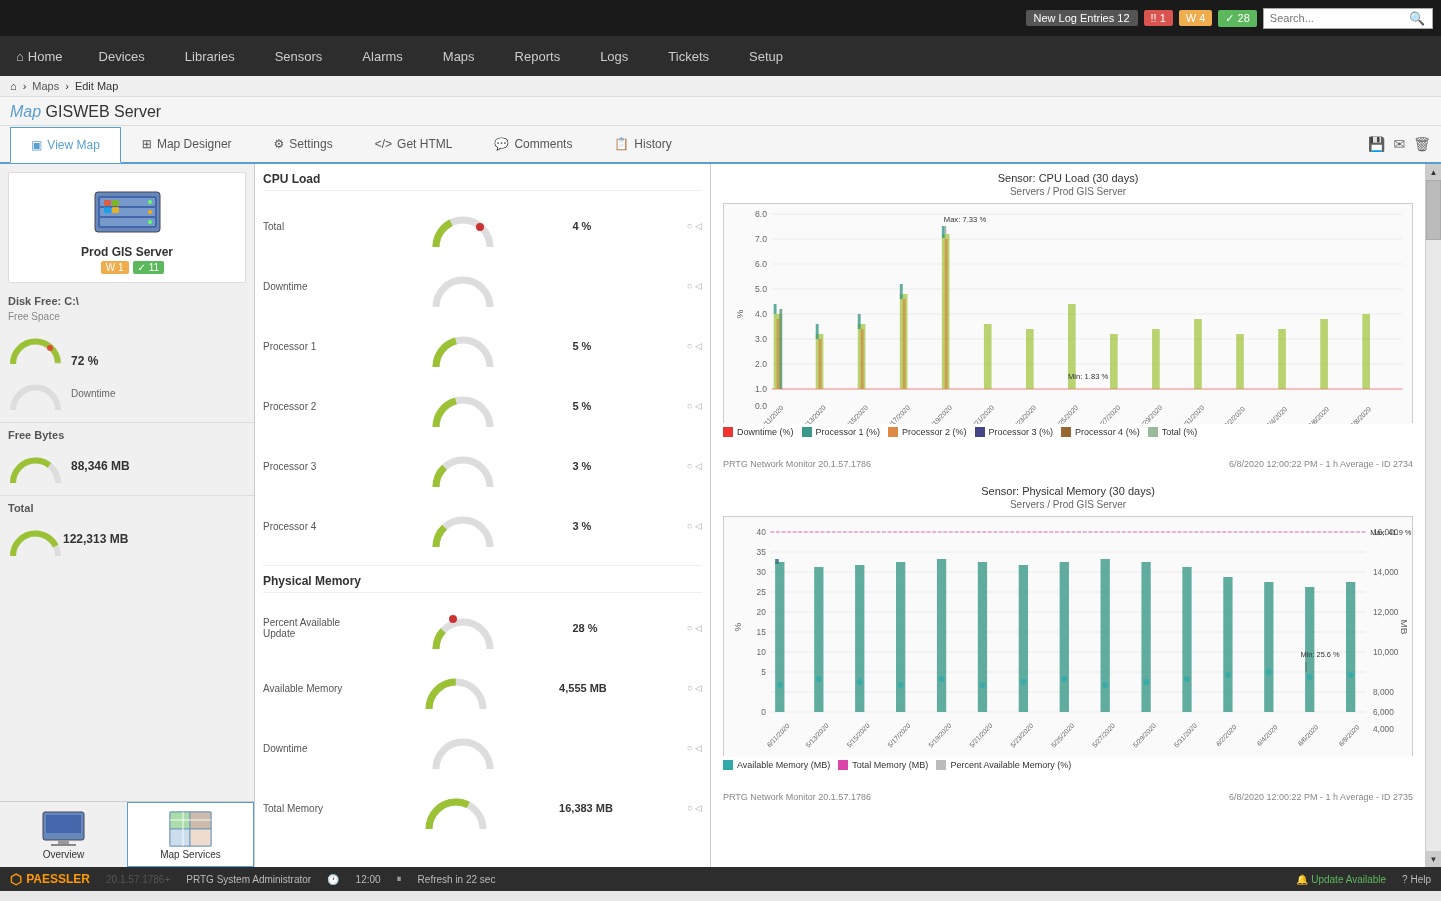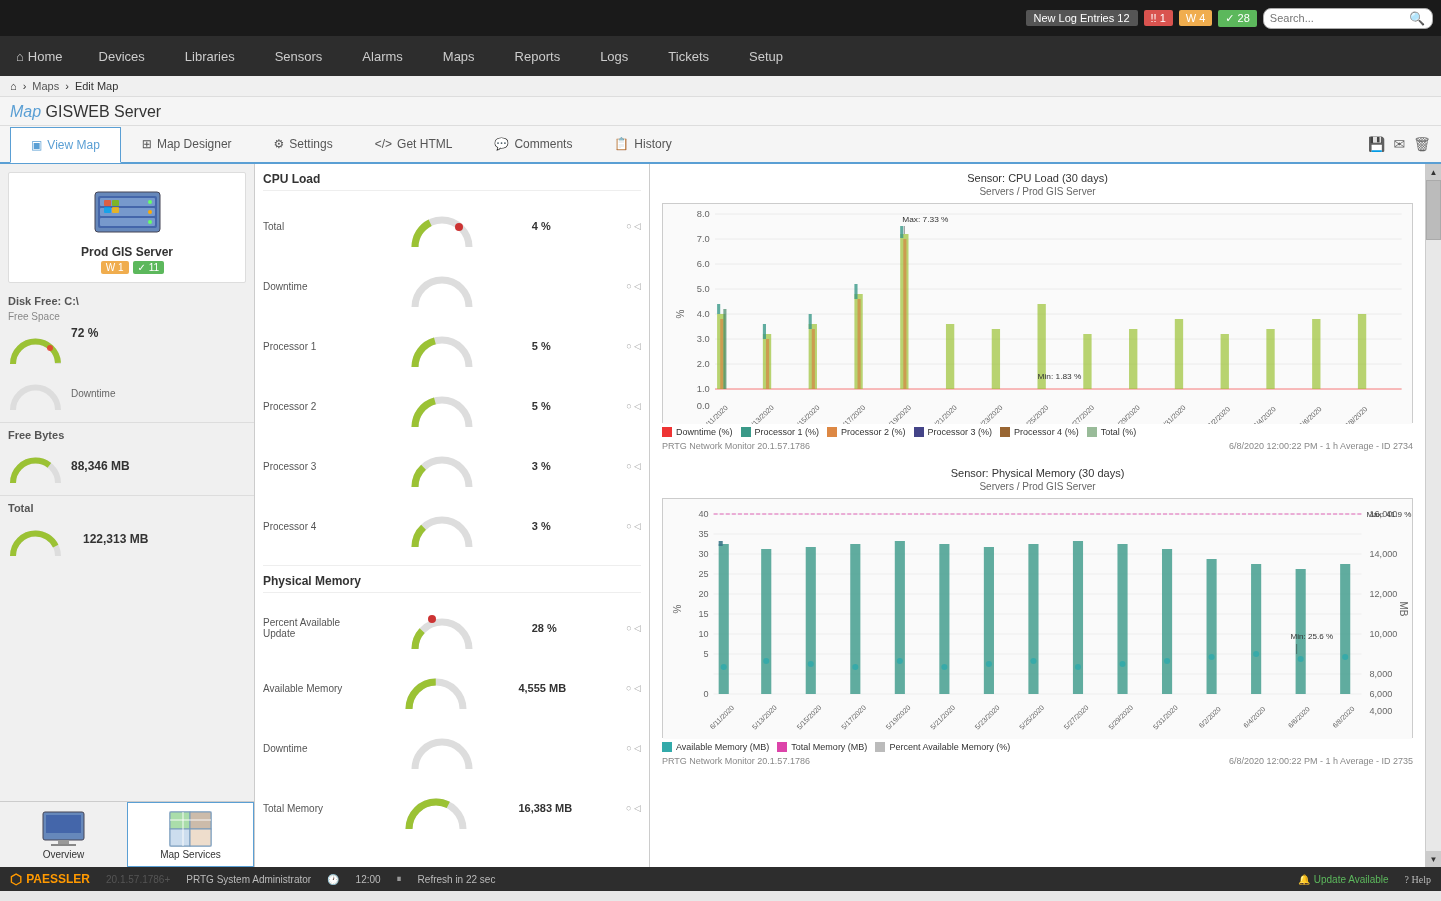--- a/index.html
+++ b/index.html
@@ -4,21 +4,21 @@
   <style>
     * { box-sizing: border-box; margin: 0; padding: 0; }
     body { font-family: Arial, sans-serif; font-size: 11px; background: #e8e8e8; color: #333; width: 1441px; min-height: 901px; overflow: hidden; }
 
     
     #topbar { background: #1a1a1a; color: #ccc; height: 36px; display: flex; align-items: center; justify-content: flex-end; padding: 0 8px; gap: 6px; }
     #topbar .log-entries { background: #555; color: #fff; padding: 2px 8px; border-radius: 2px; font-size: 11px; white-space: nowrap; }
     #topbar .badge-red { background: #d9534f; color: #fff; padding: 2px 7px; border-radius: 2px; font-size: 11px; display: flex; align-items: center; gap: 3px; }
     #topbar .badge-yellow { background: #f0ad4e; color: #fff; padding: 2px 7px; border-radius: 2px; font-size: 11px; display: flex; align-items: center; gap: 3px; }
     #topbar .badge-green { background: #5cb85c; color: #fff; padding: 2px 7px; border-radius: 2px; font-size: 11px; display: flex; align-items: center; gap: 3px; }
-    #topbar .search-box { display: flex; align-items: center; background: #fff; border: 1px solid #aaa; border-radius: 8px; padding: 2px 6px; }
+    #topbar .search-box { display: flex; align-items: center; background: #fff; border: 1px solid #aaa; border-radius: 0; padding: 2px 6px; }
     #topbar .search-box input { border: none; outline: none; font-size: 11px; color: #999; width: 140px; }
     #topbar .search-icon { color: #666; font-size: 13px; cursor: pointer; }
 
     
     #nav { background: #2d2d2d; display: flex; align-items: center; height: 40px; }
     .nav-home { color: #ccc; padding: 0 16px; font-size: 13px; display: flex; align-items: center; gap: 4px; cursor: pointer; height: 100%; }
     .nav-item { color: #ccc; padding: 0 20px; font-size: 13px; cursor: pointer; height: 100%; display: flex; align-items: center; }
 
     
     #breadcrumb { background: #f0f0f0; border-bottom: 1px solid #ddd; padding: 4px 10px; display: flex; align-items: center; gap: 6px; font-size: 11px; }
@@ -65,38 +65,38 @@
     .sensor-group { margin-bottom: 12px; }
     .sensor-group-title { font-size: 12px; font-weight: bold; color: #333; margin-bottom: 8px; border-bottom: 1px solid #eee; padding-bottom: 4px; }
     .sensor-row { display: flex; align-items: center; justify-content: space-between; margin-bottom: 6px; }
 
     
     #chart-panel { flex: 1; background: #fff; overflow-y: auto; padding: 8px; position: relative; }
     .chart-section { margin-bottom: 16px; }
     .chart-title { text-align: center; font-size: 11px; color: #333; margin-bottom: 2px; }
     .chart-subtitle { text-align: center; font-size: 10px; color: #666; margin-bottom: 6px; }
     .chart-area { border: 1px solid #ccc; background: #e5e5e5; position: relative; width: 100%; }
-    .chart-meta { font-size: 9px; color: #888; margin-top: 0; }
+    .chart-meta { font-size: 9px; color: #888; margin-top: 18px; }
     .chart-legend { display: flex; flex-wrap: wrap; gap: 8px; margin: 4px 0; font-size: 9px; align-items: center; }
     .legend-item { display: flex; align-items: center; gap: 4px; }
     .legend-dot { width: 10px; height: 10px; display: inline-block; }
 
     
     #right-scrollbar { width: 16px; background: #e0e0e0; border-left: 1px solid #ccc; display: flex; flex-direction: column; }
     .scroll-btn { height: 16px; background: #ccc; display: flex; align-items: center; justify-content: center; cursor: pointer; font-size: 8px; }
     .scroll-track { flex: 1; background: #e8e8e8; position: relative; }
     .scroll-thumb { position: absolute; top: 0; left: 0; right: 0; height: 60px; background: #bbb; border: 1px solid #aaa; }
 
     
     #statusbar { background: #2d2d2d; color: #bbb; height: 24px; display: flex; align-items: center; padding: 0 10px; gap: 16px; font-size: 10px; }
     .status-logo { color: #f90; font-weight: bold; font-size: 12px; display: flex; align-items: center; gap: 4px; }
     .status-sep { color: #555; }
     .status-right { margin-left: auto; display: flex; align-items: center; gap: 16px; }
     .update-available { color: #5cb85c; cursor: pointer; }
-    .help { color: #bbb; cursor: pointer; font-family: Liberation Serif, serif; }
+    .help { color: #bbb; cursor: pointer; }
 
     svg text { font-family: Arial, sans-serif; }
   </style>
 </head>
 <body>
 
 <div id="topbar">
   <div class="log-entries">New Log Entries 12</div>
   <div class="badge-red">!! <span>1</span></div>
   <div class="badge-yellow">
@@ -192,21 +192,21 @@
       <div class="device-name">Prod GIS Server</div>
       <div class="device-badges">
         <span class="badge-w">W 1</span>
         <span class="badge-ok">✓ <span>11</span></span>
       </div>
     </div>
 
     <div class="metrics-section">
       <div style="font-size:11px; font-weight:bold; color:#555; margin-bottom:4px;">Disk Free: C:\</div>
       <div style="font-size:10px; color:#888; margin-bottom:4px;">Free Space</div>
-      <div style="display:flex; align-items:flex-start; gap:8px;">
+      <div style="display:flex; align-items:flex-end; gap:8px;">
         <div>
           <svg width="55" height="40" viewBox="0 0 55 40">
             <path d="M5 38 A22 22 0 0 1 50 38" fill="none" stroke="#ddd" stroke-width="6"></path>
             <path d="M5 38 A22 22 0 0 1 50 38" fill="none" stroke="#9bc234" stroke-width="6" stroke-dasharray="69 69" stroke-dashoffset="0"></path>
             <circle cx="42" cy="22" r="3" fill="#e33" opacity="0.8"></circle>
           </svg>
         </div>
         <div>
           <div style="font-size:12px; font-weight:bold; color:#333;">72 %</div>
         </div>
@@ -229,21 +229,21 @@
             <path d="M5 38 A22 22 0 0 1 50 38" fill="none" stroke="#ddd" stroke-width="6"></path>
             <path d="M5 38 A22 22 0 0 1 50 38" fill="none" stroke="#9bc234" stroke-width="6" stroke-dasharray="50 69"></path>
           </svg>
         </div>
         <div style="font-size:12px; font-weight:bold;">88,346 MB</div>
       </div>
     </div>
 
     <div class="metrics-section" style="border-top:1px solid #ddd; padding-top:6px;">
       <div style="font-size:11px; font-weight:bold; color:#555; margin-bottom:4px;">Total</div>
-      <div style="display:flex; align-items:center; gap:20px;text-align:center;">
+      <div style="display:flex; align-items:center; gap:0;text-align:center;">
         <div>
           <svg width="55" height="40" viewBox="0 0 55 40">
             <path d="M5 38 A22 22 0 0 1 50 38" fill="none" stroke="#ddd" stroke-width="6"></path>
             <path d="M5 38 A22 22 0 0 1 50 38" fill="none" stroke="#9bc234" stroke-width="6" stroke-dasharray="60 69"></path>
           </svg>
         </div>
         <div style="font-size:12px; font-weight:bold;">122,313 MB</div>
       </div>
     </div>
 
@@ -271,21 +271,21 @@
 
             <line x1="2" y1="10" x2="43" y2="10" stroke="#fff" stroke-width="1.5" opacity="0.6"></line>
             <line x1="15" y1="2" x2="15" y2="36" stroke="#fff" stroke-width="1.5" opacity="0.6"></line>
           </svg>
         </div>
         <span>Map Services</span>
       </div>
     </div>
   </div>
 
-  <div id="sensor-panel" style="width:395px; background:#fff; border-right:1px solid #ccc; overflow-y:auto; ">
+  <div id="sensor-panel" style="width:456px; background:#fff; border-right:1px solid #ccc; overflow-y:auto; ">
 
     <div class="sensor-group">
       <div class="sensor-group-title">CPU Load</div>
 
       <div class="sensor-row">
         <div style="width:90px; font-size:10px; color:#555;">Total</div>
         <div>
           <svg width="70" height="52" viewBox="0 0 70 52">
             <path d="M8 48 A26 26 0 0 1 62 48" fill="none" stroke="#ddd" stroke-width="7"></path>
             <path d="M8 48 A26 26 0 0 1 62 48" fill="none" stroke="#9bc234" stroke-width="7" stroke-dasharray="30 81.7"></path>

